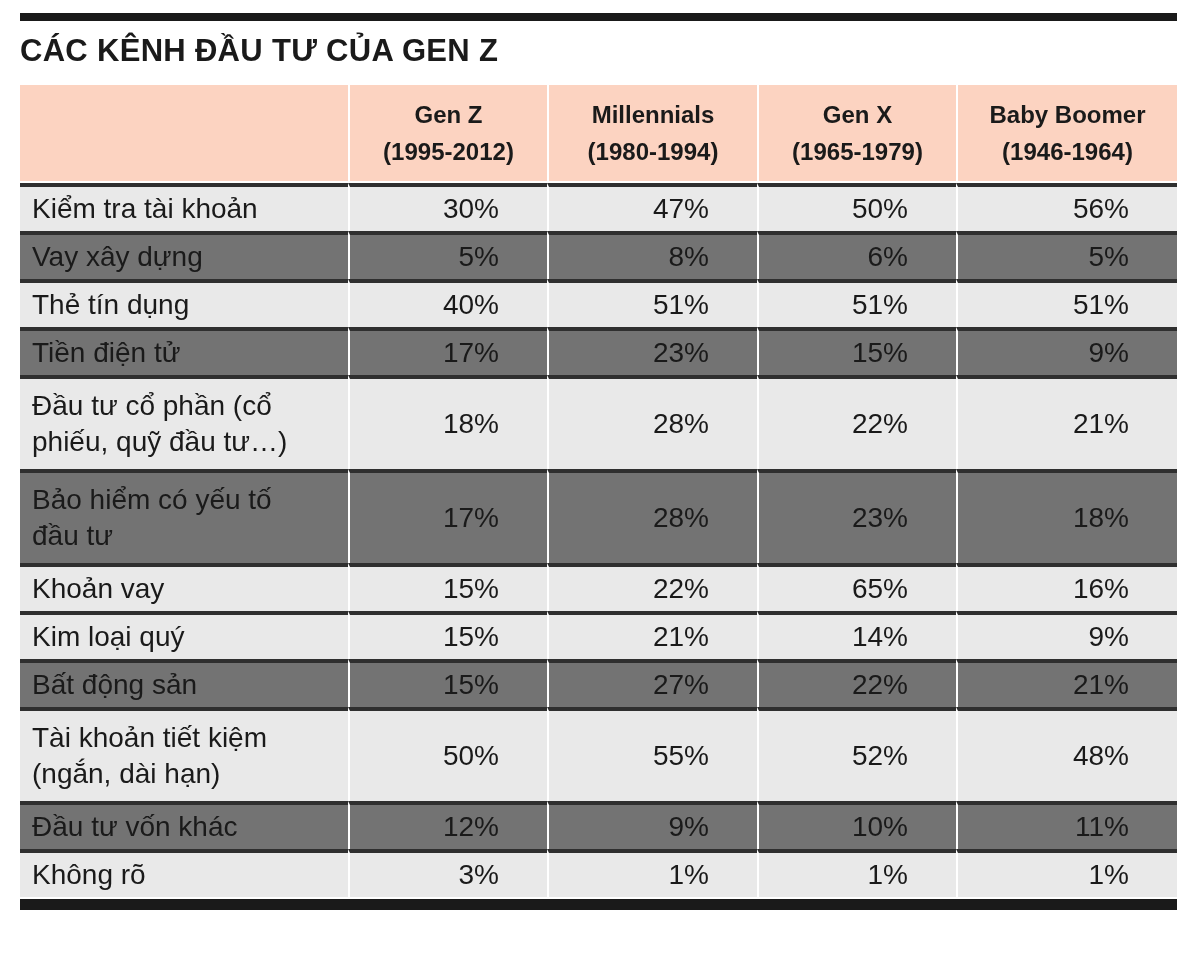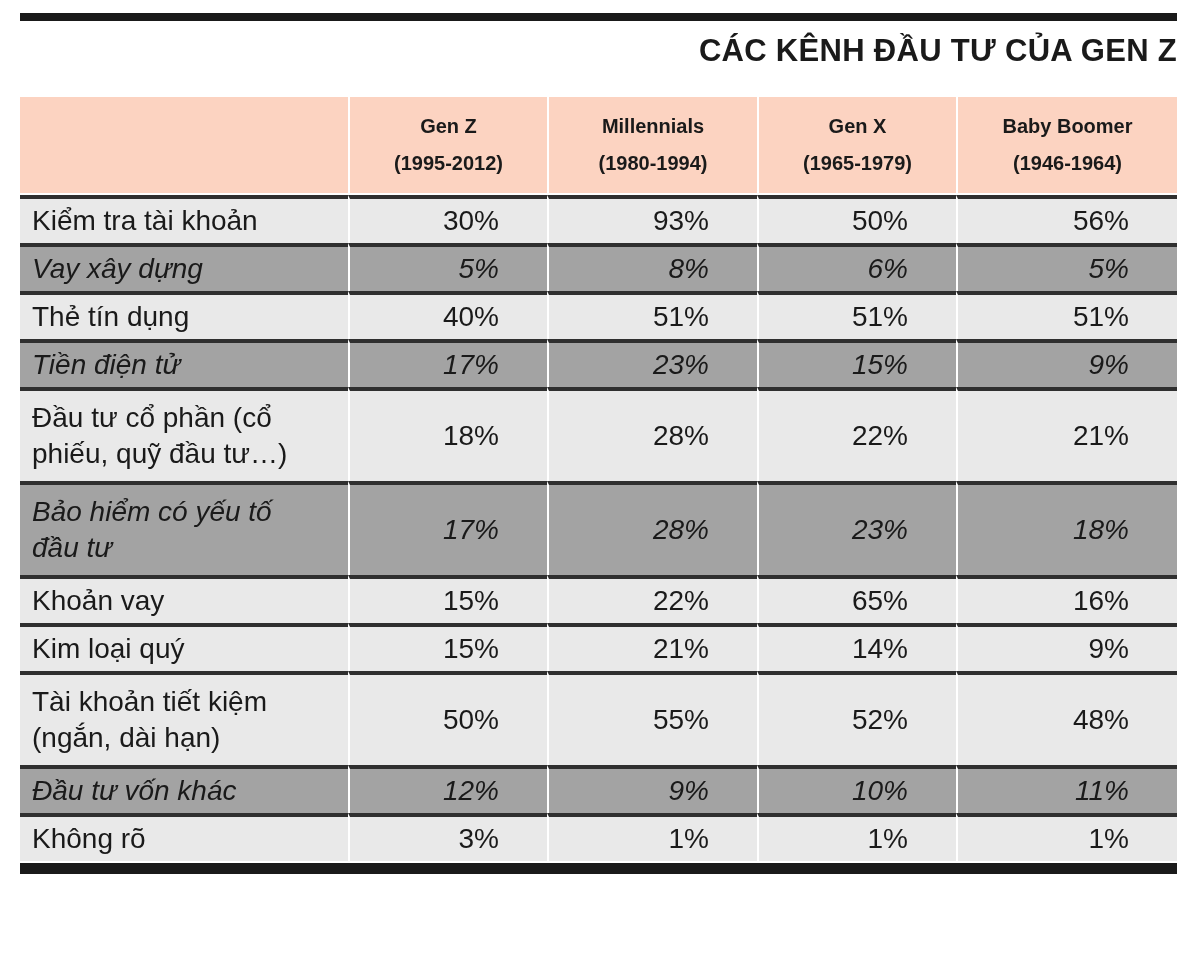--- a/index.html
+++ b/index.html
@@ -14,41 +14,41 @@
   }
   .sheet {
     padding: 13px 23px 0 20px;
     width: 1157px;
   }
   .top-bar {
     height: 8px;
     background: #1a1a1a;
   }
   .title {
-    height: 76px;
+    height: 64px;
     line-height: 60px;
-    text-align: right;
+    text-align: left;
     font-size: 31px;
     font-weight: 700;
     letter-spacing: 0.3px;
     white-space: nowrap;
   }
   table.invest {
     border-collapse: separate;
     border-spacing: 0;
     table-layout: fixed;
     width: 1157px;
   }
   table.invest th, table.invest td {
     box-sizing: border-box;
   }
   thead th {
     background: #fcd3c1;
     height: 98px;
-    font-size: 20px;
+    font-size: 24px;
     font-weight: 700;
     text-align: center;
     vertical-align: middle;
     line-height: 37px;
     border-bottom: 2px solid #ffffff;
     padding: 0;
   }
   thead th:not(:first-child), tbody td:not(:first-child) {
     border-left: 2px solid #ffffff;
   }
@@ -59,21 +59,21 @@
     height: 48px;
     vertical-align: middle;
     padding: 4px 0;
   }
   tbody tr.tall td {
     height: auto;
     padding-top: 9px;
     padding-bottom: 9px;
   }
   tbody tr.shade td { background: #e9e9e9; }
-  tbody tr.plain td { background: #a3a3a3; font-style: italic; }
+  tbody tr.plain td { background: #737373; }
   td.label {
     text-align: left;
     padding-left: 12px;
     padding-right: 12px;
     white-space: pre-line;
   }
   td.val {
     text-align: right;
     padding-right: 48px;
   }
@@ -116,21 +116,21 @@
         <th>
           <div>Baby Boomer</div>
           <div>(1946-1964)</div>
         </th>
       </tr>
     </thead>
     <tbody>
         <tr class="shade">
     <td class="label">Kiểm tra tài khoản</td>
     <td class="val">30%</td>
-    <td class="val">93%</td>
+    <td class="val">47%</td>
     <td class="val">50%</td>
     <td class="val">56%</td>
   </tr>
         <tr class="plain">
     <td class="label">Vay xây dựng</td>
     <td class="val">5%</td>
     <td class="val">8%</td>
     <td class="val">6%</td>
     <td class="val">5%</td>
   </tr>
@@ -171,20 +171,27 @@
     <td class="val">65%</td>
     <td class="val">16%</td>
   </tr>
         <tr class="shade">
     <td class="label">Kim loại quý</td>
     <td class="val">15%</td>
     <td class="val">21%</td>
     <td class="val">14%</td>
     <td class="val">9%</td>
   </tr>
+        <tr class="plain">
+    <td class="label">Bất động sản</td>
+    <td class="val">15%</td>
+    <td class="val">27%</td>
+    <td class="val">22%</td>
+    <td class="val">21%</td>
+  </tr>
         <tr class="shade tall">
     <td class="label">Tài khoản tiết kiệm
 (ngắn, dài hạn)</td>
     <td class="val">50%</td>
     <td class="val">55%</td>
     <td class="val">52%</td>
     <td class="val">48%</td>
   </tr>
         <tr class="plain">
     <td class="label">Đầu tư vốn khác</td>

